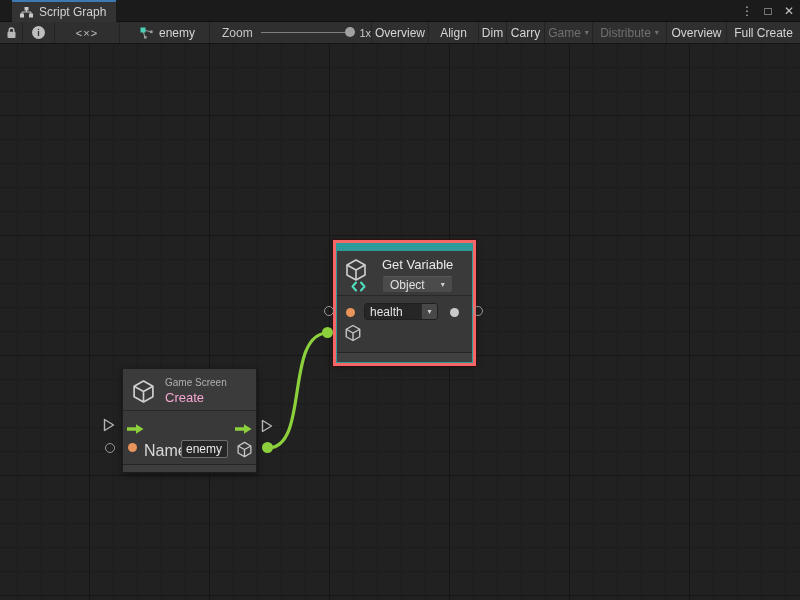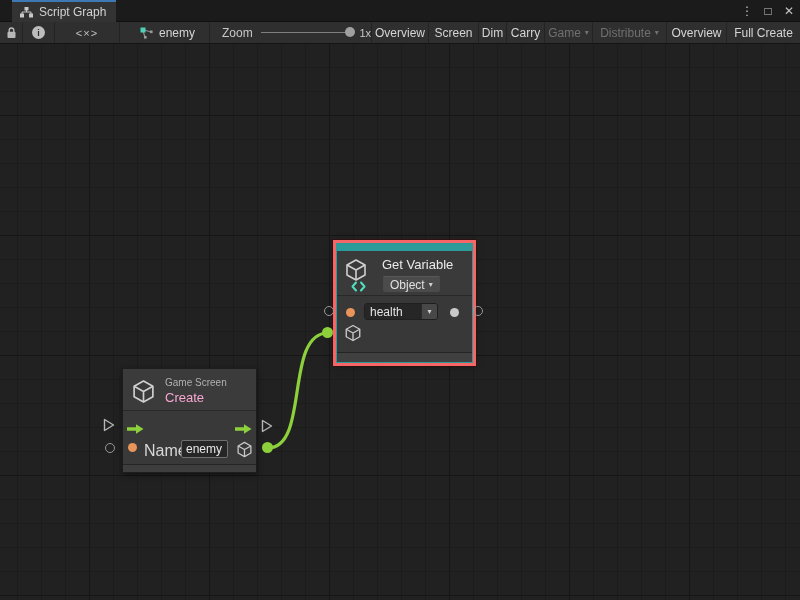--- a/index.html
+++ b/index.html
@@ -47,21 +47,21 @@
   .node { position:absolute; background:#393939; box-shadow:0 2px 6px rgba(0,0,0,.45); }
   .node-getvar { left:336px; top:199px; width:137px; border:1px solid #2e9b9b;
     box-shadow:0 0 0 3px #f76666, 0 0 0 4px rgba(60,10,10,.55), 0 2px 8px rgba(0,0,0,.5); }
   .accent-bar { height:7px; background:#2e9b9b; }
   .gv-header { height:45px; padding:4px 7px 0; display:flex; gap:8px; border-bottom:1px solid #282828; background:#3a3a3a; }
   .gv-icon { position:relative; width:30px; height:38px; flex:none; }
   .gv-icon .cube { position:absolute; left:0; top:3px; }
   .gv-icon .chev { position:absolute; left:7px; top:26px; }
   .gv-col { display:flex; flex-direction:column; }
   .gv-title { font-size:13px; color:#eaeaea; line-height:16px; margin-top:2px; }
-  .mini-dropdown { margin-top:3px; height:17px; align-self:flex-start; display:flex; align-items:center; padding:0 7px; background:#4b4b4b; border:1px solid #3a3a3a; border-top-color:#585858; border-radius:3px; font-size:12px; color:#e0e0e0; }
+  .mini-dropdown { margin-top:3px; height:17px; align-self:flex-start; display:flex; align-items:center; padding:0 7px; background:#4b4b4b; border:1px solid #3a3a3a; border-top-color:#585858; border-radius:3px; font-size:12px; color:#e0e0e0;gap:12px; }
   .mini-dropdown .caret { color:#cfcfcf; }
   .gv-body { position:relative; height:56px; background:#383838; }
   .gv-footer { height:10px; background:#404040; border-top:1px solid #252525; }
   .value-field { position:absolute; left:27px; top:7px; width:74px; height:17px; display:flex; border:1px solid #1f1f1f; border-radius:3px; overflow:hidden; }
   .value-field input { width:56px; background:#262626; border:none; outline:none; color:#e3e3e3; font-size:12px; font-family:"Liberation Sans",sans-serif; padding:0 5px; }
   .field-drop { width:16px; background:#484848; border-left:1px solid #2a2a2a; display:flex; align-items:center; justify-content:center; }
   .field-drop .caret { margin:0; color:#d0d0d0; }
 
   .node-create { left:122px; top:324px; width:135px; border:1px solid #1d1d1d; }
   .cr-header { height:42px; padding:6px 8px 0; display:flex; gap:9px; border-bottom:1px solid #282828; background:#3b3b3b; }
@@ -134,21 +134,21 @@
     <span class="zoom-label">Zoom</span>
     <span class="zoom-track">
       <span class="zoom-handle"></span>
     </span>
     <span class="zoom-value">1x</span>
   </div>
   <div class="tb w-rel">
       <span>Overview</span>
     </div>
   <div class="tb w-val">
-      <span>Screen</span>
+      <span>Align</span>
     </div>
   <div class="tb w-dim">
       <span>Dim</span>
     </div>
   <div class="tb w-carry">
       <span>Carry</span>
     </div>
   <div class="tb w-align disabled">
     <span>Game</span>
     <span class="caret">▾</span>

